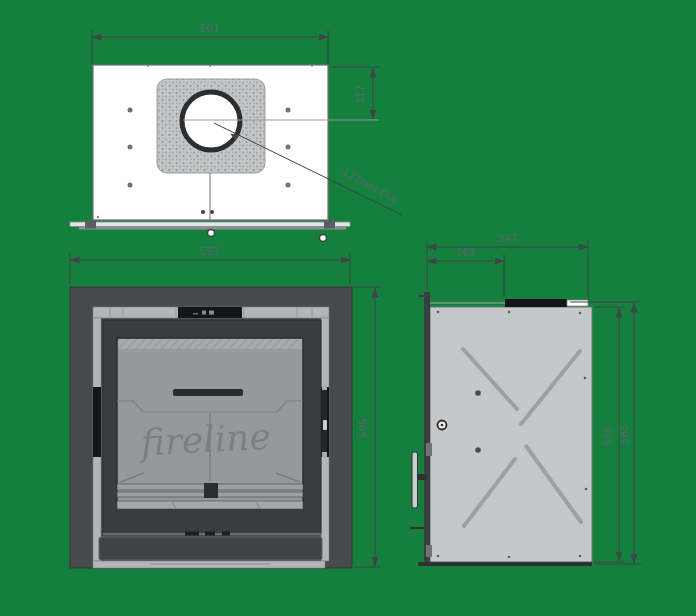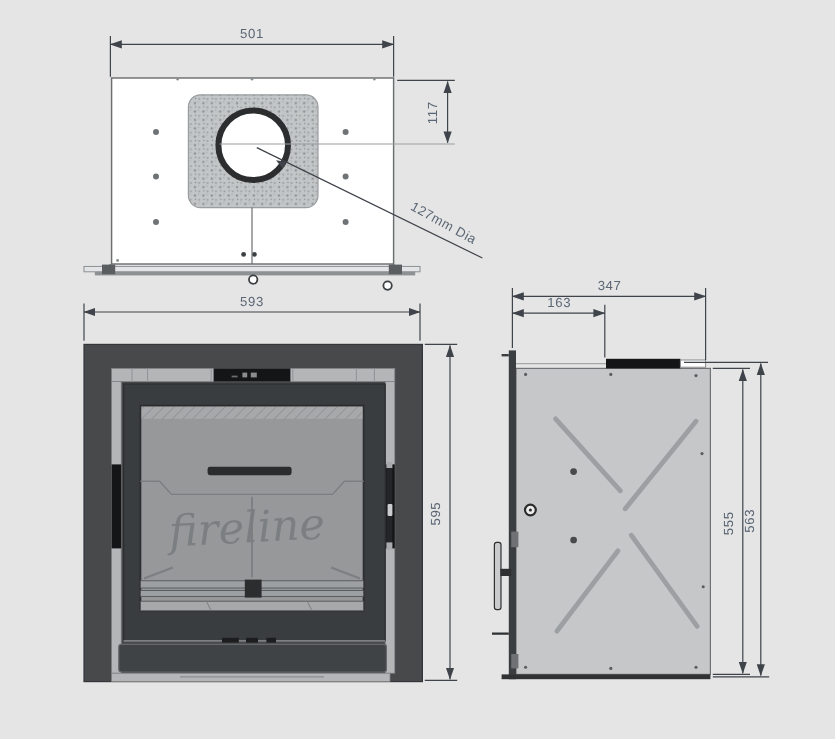--- a/index.html
+++ b/index.html
@@ -1,19 +1,19 @@
 <!DOCTYPE html>
 <html><head>
 <meta charset="utf-8">
 <style>
   html,body{margin:0;padding:0;background:#ffffff;}
   .canvas{
     position:relative;
     width:696px;height:616px;
-    background:#e5e5e5;
+    background:#15803d;
     font-family:"Liberation Sans", sans-serif;
     overflow:hidden;
   }
   svg{position:absolute;left:0;top:0;}
   .dim-text{
     font-family:"Liberation Sans", sans-serif;
     font-size:11px;
     fill:#5b6674;
     letter-spacing:0.5px;
   }

